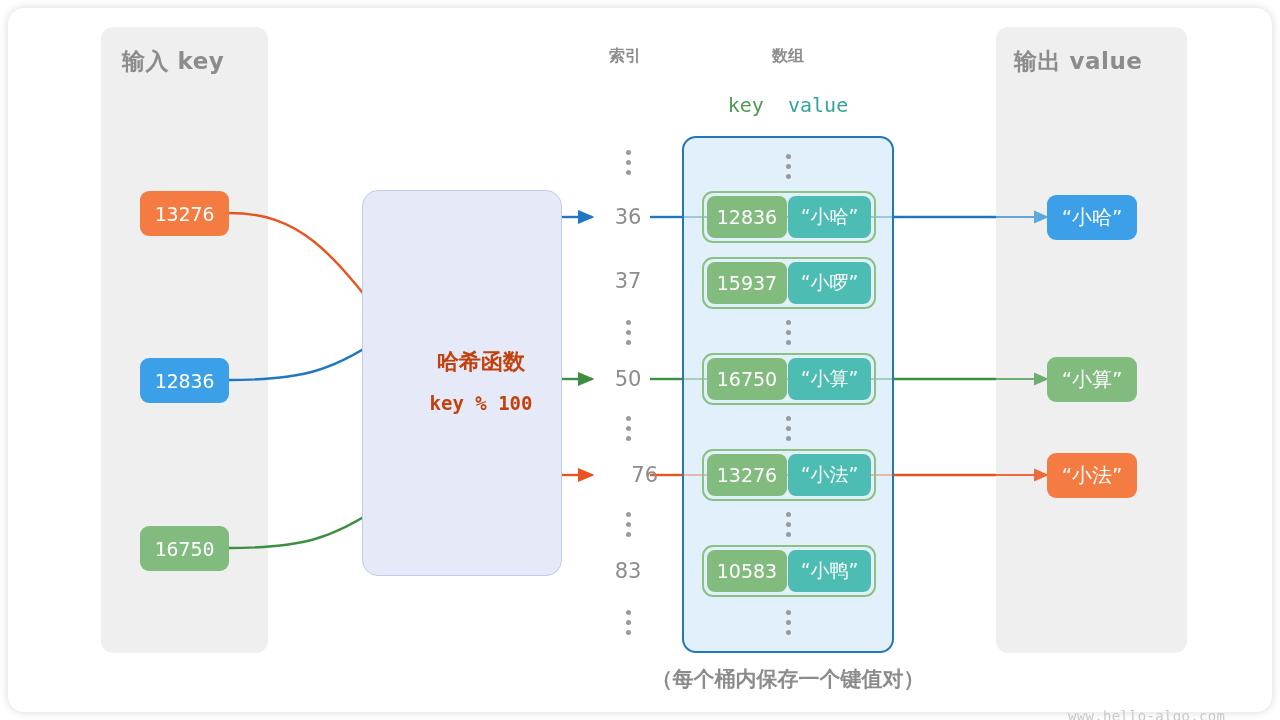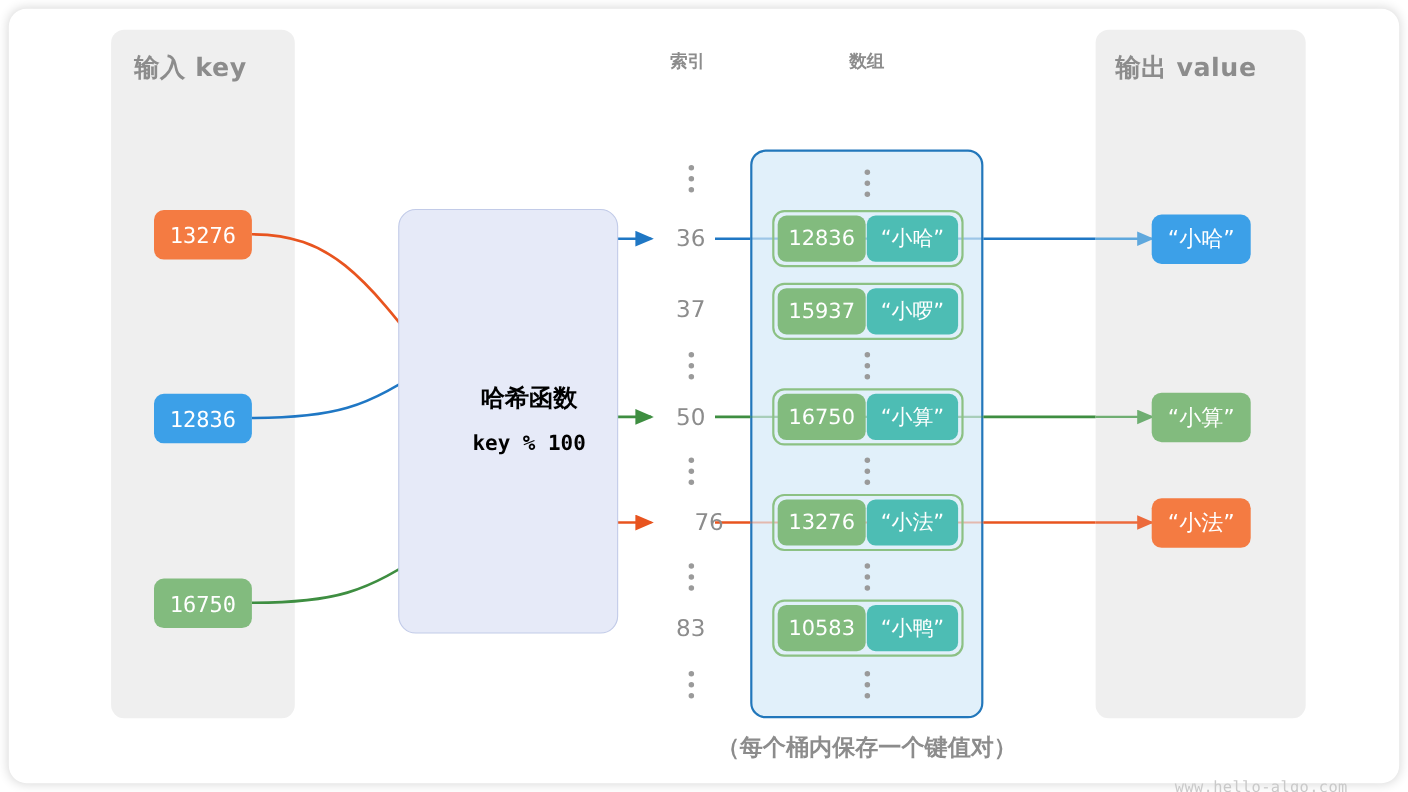--- a/index.html
+++ b/index.html
@@ -92,21 +92,21 @@
     width: 198px;
     height: 384px;
     background: #e6eaf8;
     border: 1px solid #c2cbe8;
     border-radius: 16px;
   }
   .hash-text {
     position: absolute;
     width: 238px;
     text-align: center;
-    color: #000000;
+    color: #c2410c;
     font-weight: bold;
     white-space: nowrap;
   }
   #hash-name { left: 362px; top: 347px; font-size: 22px; }
   #hash-expr { left: 362px; top: 392px; font-size: 19px;
                font-family: "DejaVu Sans Mono", "Liberation Mono", monospace; }
 
   
   .pill {
     position: absolute;
@@ -300,20 +300,21 @@
     </svg>
 
     <div id="hashbox"></div>
     <div class="hash-text" id="hash-name">哈希函数</div>
     <div class="hash-text" id="hash-expr">key % 100</div>
 
     <div class="panel-title" id="title-input">输入 key</div>
     <div class="panel-title" id="title-output">输出 value</div>
     <div class="col-title" id="title-index">索引</div>
     <div class="col-title" id="title-array">数组</div>
+    <div id="kv-legend"><span class="k">key</span>  <span class="v">value</span></div>
 
     <div class="pill mono orange" style="left:140px; top:191px; width:89px; height:45px;">13276</div>
     <div class="pill mono blue" style="left:140px; top:358px; width:89px; height:45px;">12836</div>
     <div class="pill mono green" style="left:140px; top:526px; width:89px; height:45px;">16750</div>
 
     <div class="pill blue" style="left:1047px; top:195px; width:90px; height:45px;">“小哈”</div>
     <div class="pill green" style="left:1047px; top:357px; width:90px; height:45px;">“小算”</div>
     <div class="pill orange" style="left:1047px; top:453px; width:90px; height:45px;">“小法”</div>
 
     <div class="vdots" style="left:621px; top:150px;">

